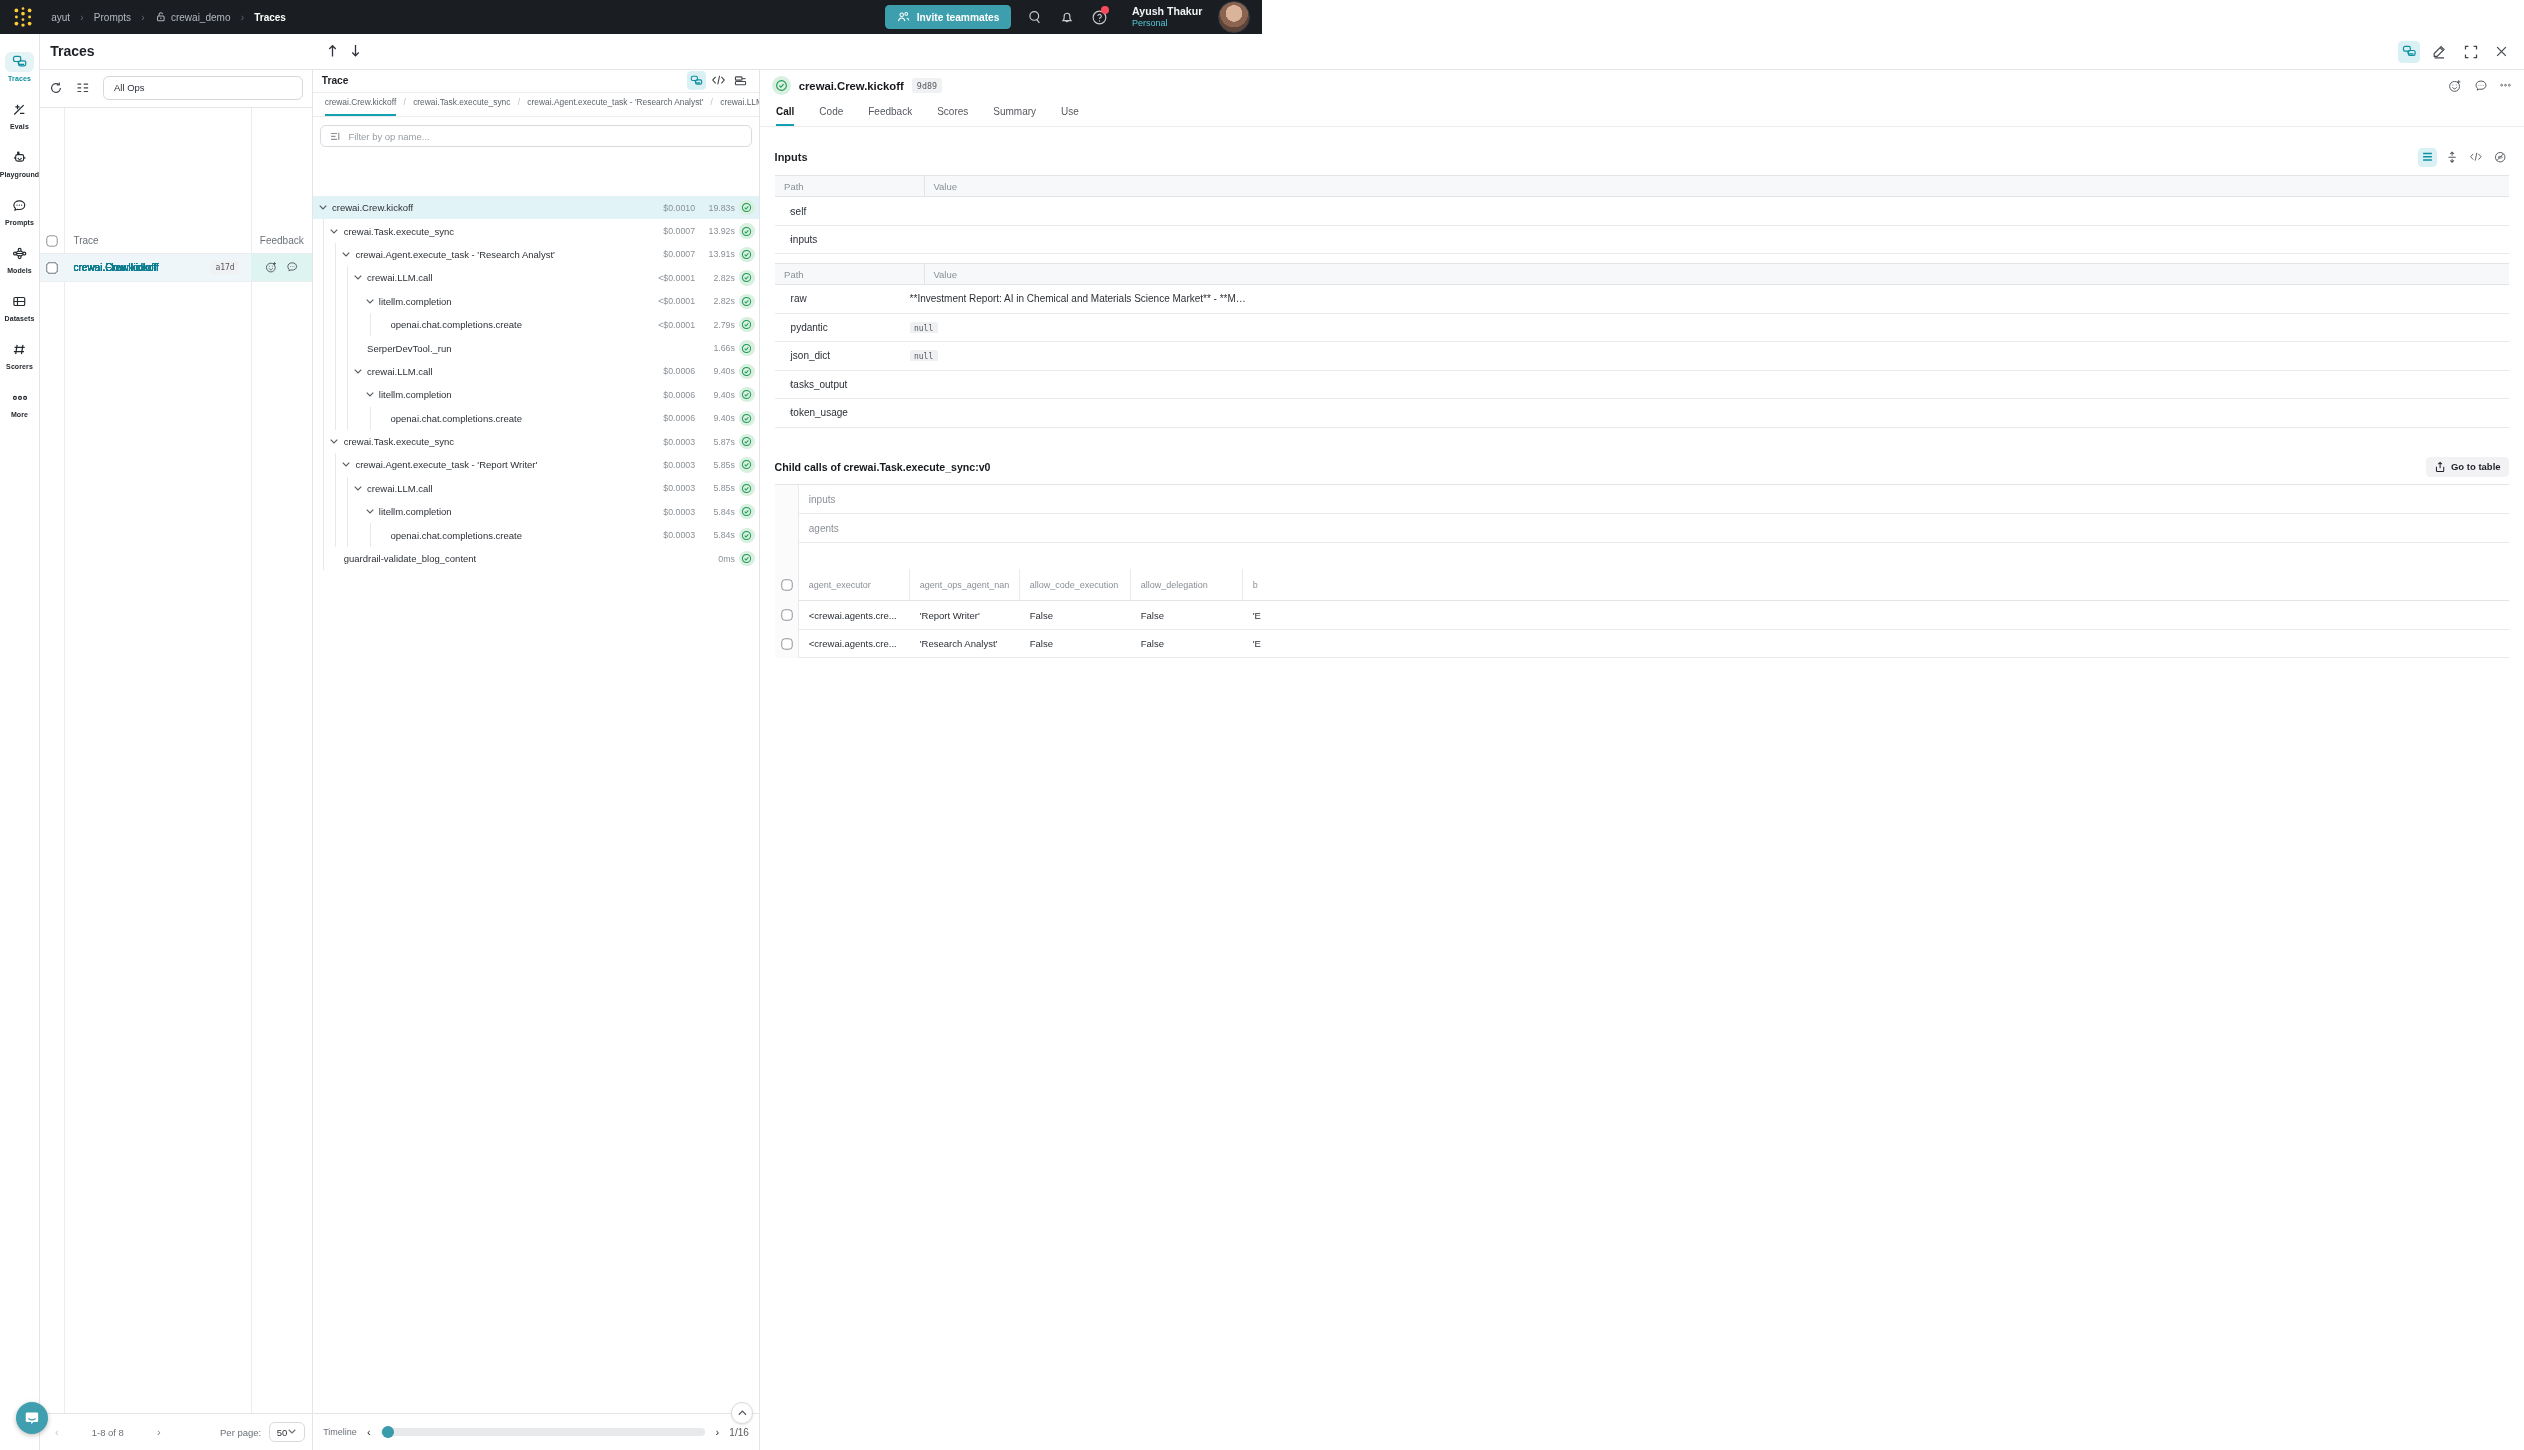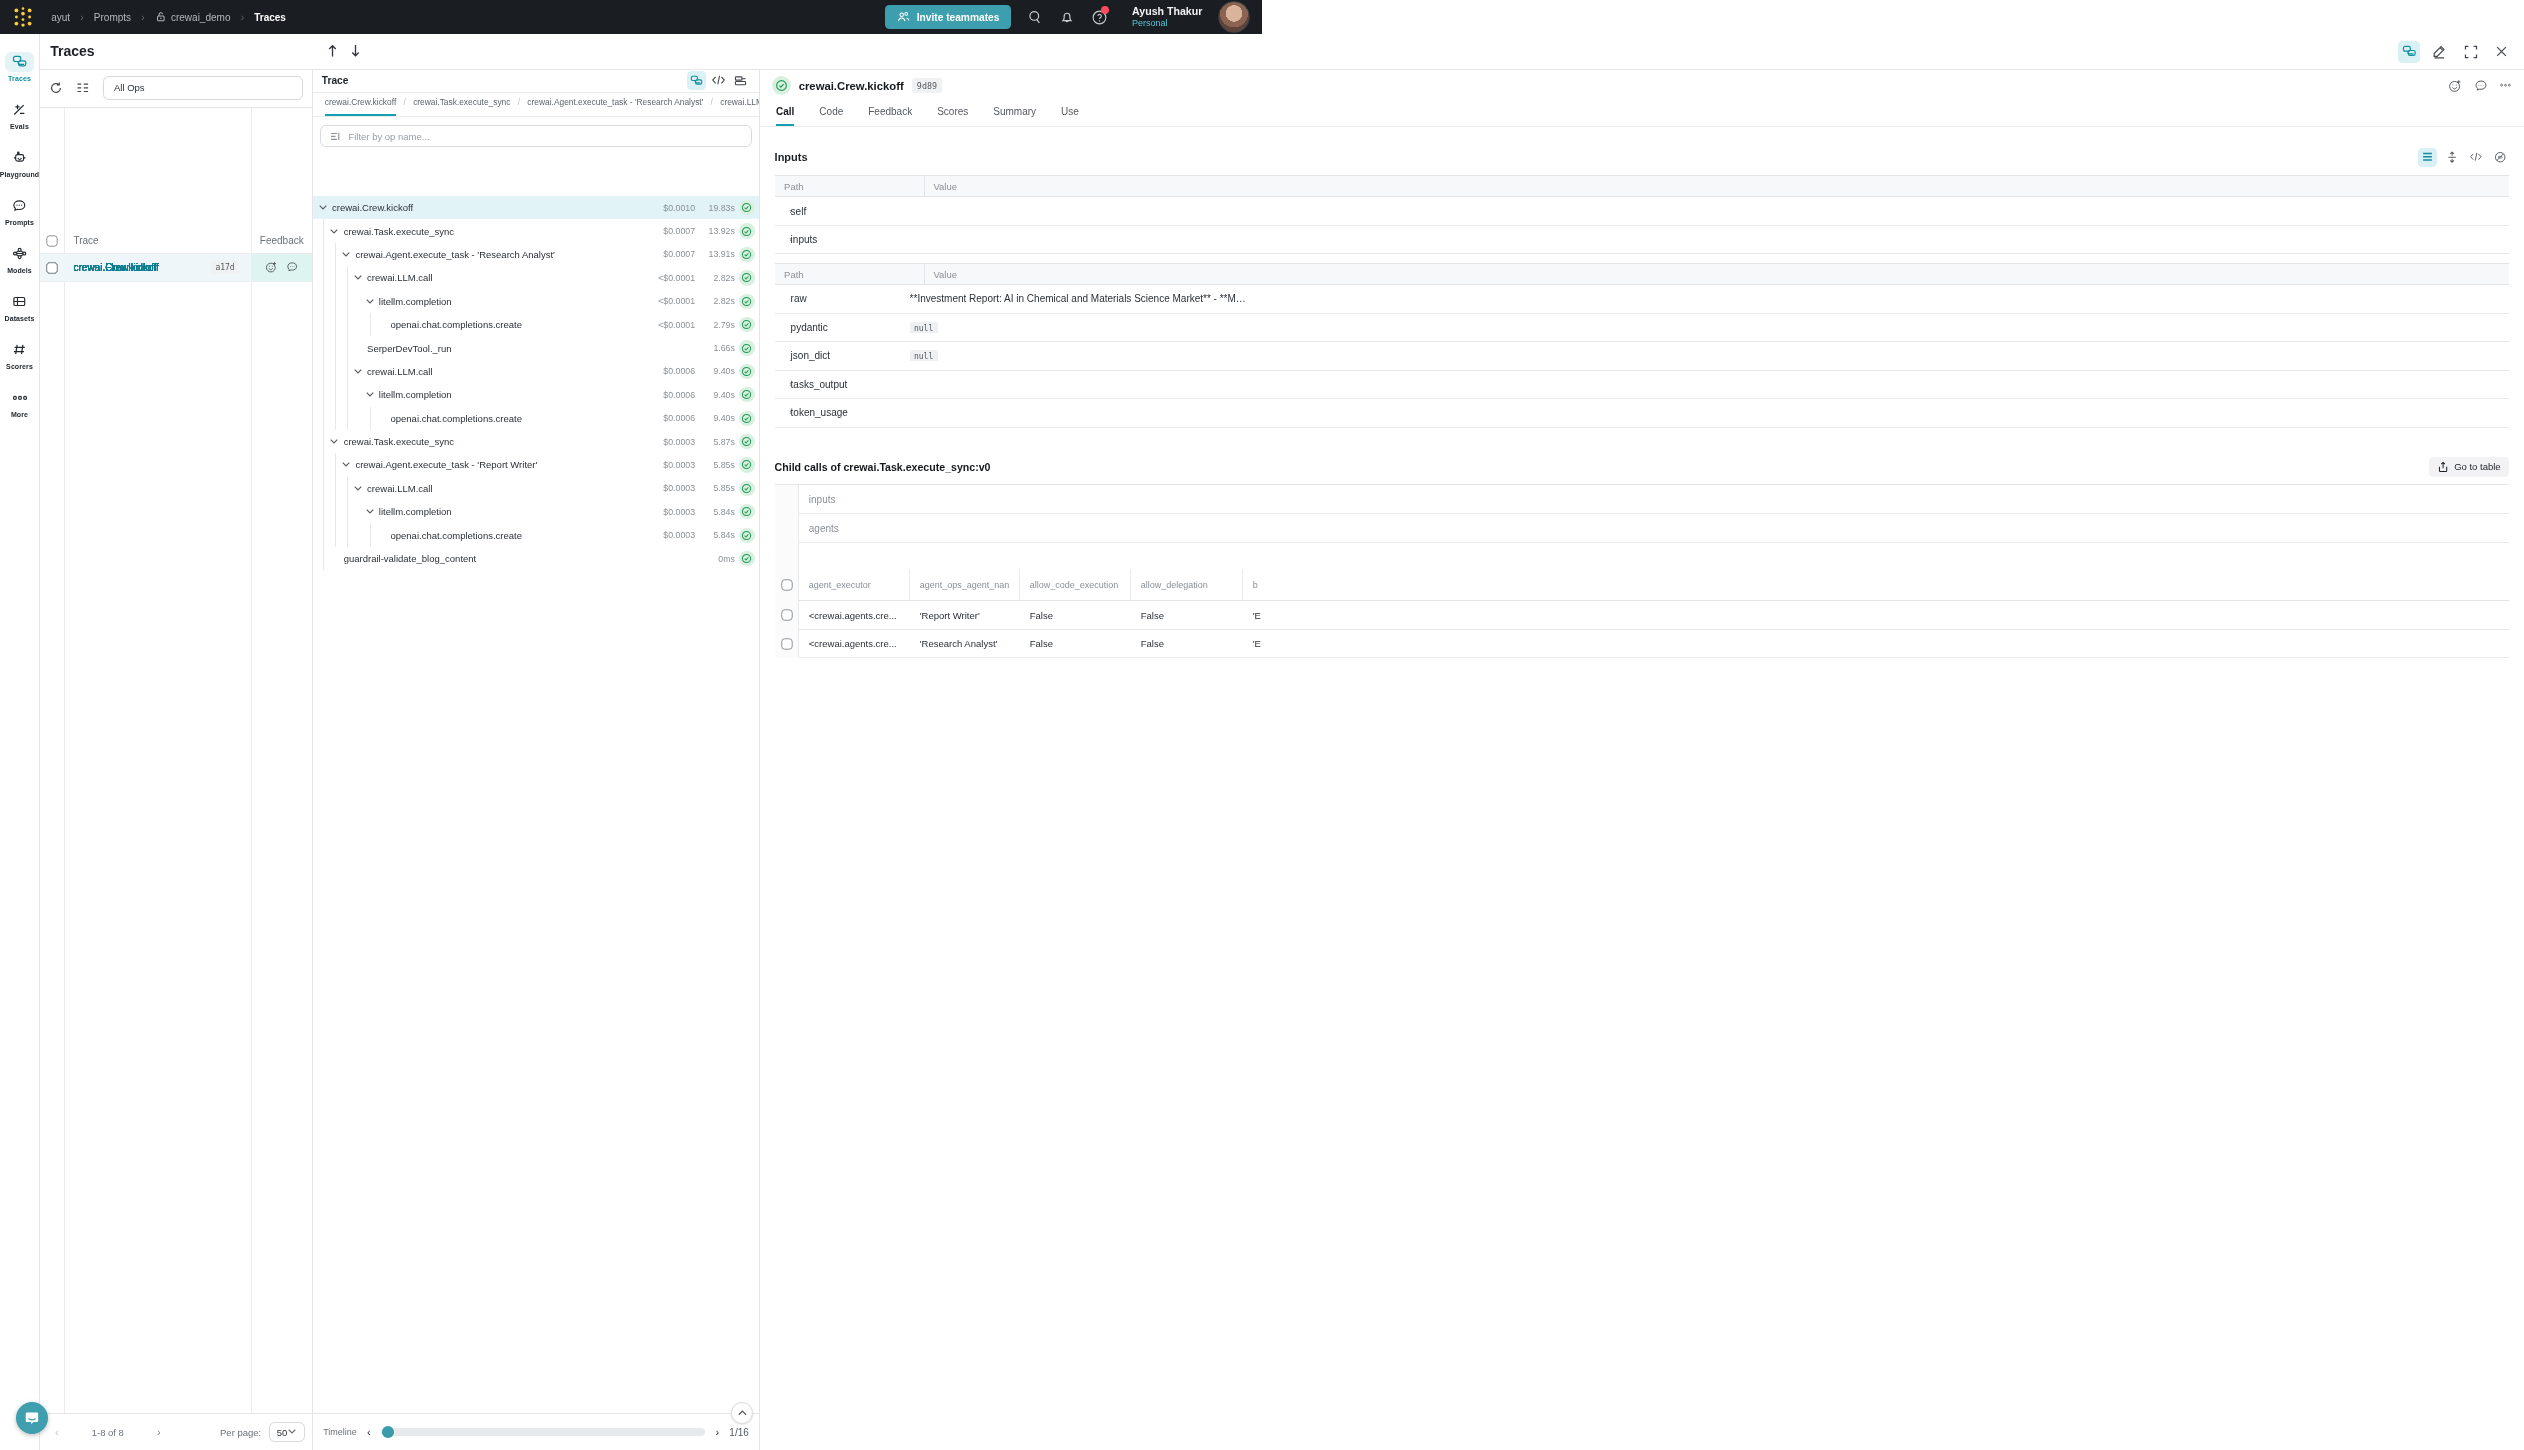--- a/index.html
+++ b/index.html
@@ -111,21 +111,21 @@
   .kv-head{margin-top:8.8px;height:22px;background:#f7f8f9;border-top:0.7px solid #e3e4e7;border-bottom:0.7px solid #e3e4e7;display:flex;align-items:center;color:var(--gray);font-size:9.5px}
   .kv-head .p{width:150px;padding-left:9.5px;border-right:0.7px solid #e3e4e7;height:100%;display:flex;align-items:center}
   .kv-head .v{padding-left:8.8px}
   .kvrow{height:28.5px;display:flex;align-items:center;border-bottom:0.7px solid #e9eaec;font-size:10px;color:var(--ink2)}
   .kvrow .kchev{width:16px;padding-left:14.6px;color:#6a7077;font-size:8px;flex:none}
   .kvrow .kpath{width:119px;flex:none}
   .kvrow .kval{flex:1;min-width:0}
   .kvrow.pill .kval span{background:#eef0f1;border-radius:2.9px;padding:2.2px 4.4px;font-family:"DejaVu Sans Mono",monospace;font-size:8px;color:#54585e}
   .child-head{display:flex;align-items:center;margin-top:29px}
   .child-head .h{font-size:10.6px;font-weight:bold;color:#15181c}
-  .gtt-btn{margin-left:auto;display:flex;align-items:center;gap:5.8px;background:#f2f2f4;border:none;border-radius:4.4px;height:20.5px;padding:0 8.8px;font-size:9.5px;color:#1d2126;font-weight:normal;cursor:pointer}
+  .gtt-btn{margin-left:auto;display:flex;align-items:center;gap:5.8px;background:#f2f2f4;border:none;border-radius:4.4px;height:20.5px;padding:0 8.8px;font-size:9.5px;color:#1d2126;font-weight:bold;cursor:pointer}
   .child-table{margin-top:7.3px;border-top:0.7px solid #e3e4e7;position:relative}
   .ct-gutter{position:absolute;left:0;top:0;bottom:0;width:24px;background:#fbfbfc;border-right:0.7px solid #e9eaec}
   .ct-group{margin-left:24px;height:29px;display:flex;align-items:center;padding-left:10.2px;font-size:10px;color:var(--gray);border-bottom:0.7px solid #e9eaec}
   .ct-spacer{margin-left:24px;height:26px}
   .ct-cols{height:32px;display:flex;align-items:center;border-bottom:0.7px solid #e3e4e7;color:var(--gray);font-size:9px}
   .ct-cols .cbc{width:24px;display:flex;justify-content:center;flex:none}
   .ct-col{height:100%;display:flex;align-items:center;padding-left:10.2px;border-right:0.7px solid #e9eaec;flex:none;overflow:hidden;white-space:nowrap}
   .ct-row{height:28.5px;display:flex;align-items:center;border-bottom:0.7px solid #e9eaec;font-size:9.5px;color:var(--ink2)}
   .ct-row .cbc{width:24px;display:flex;justify-content:center;flex:none}
   .ct-cell{padding-left:10.2px;flex:none;overflow:hidden;white-space:nowrap;text-overflow:ellipsis}

